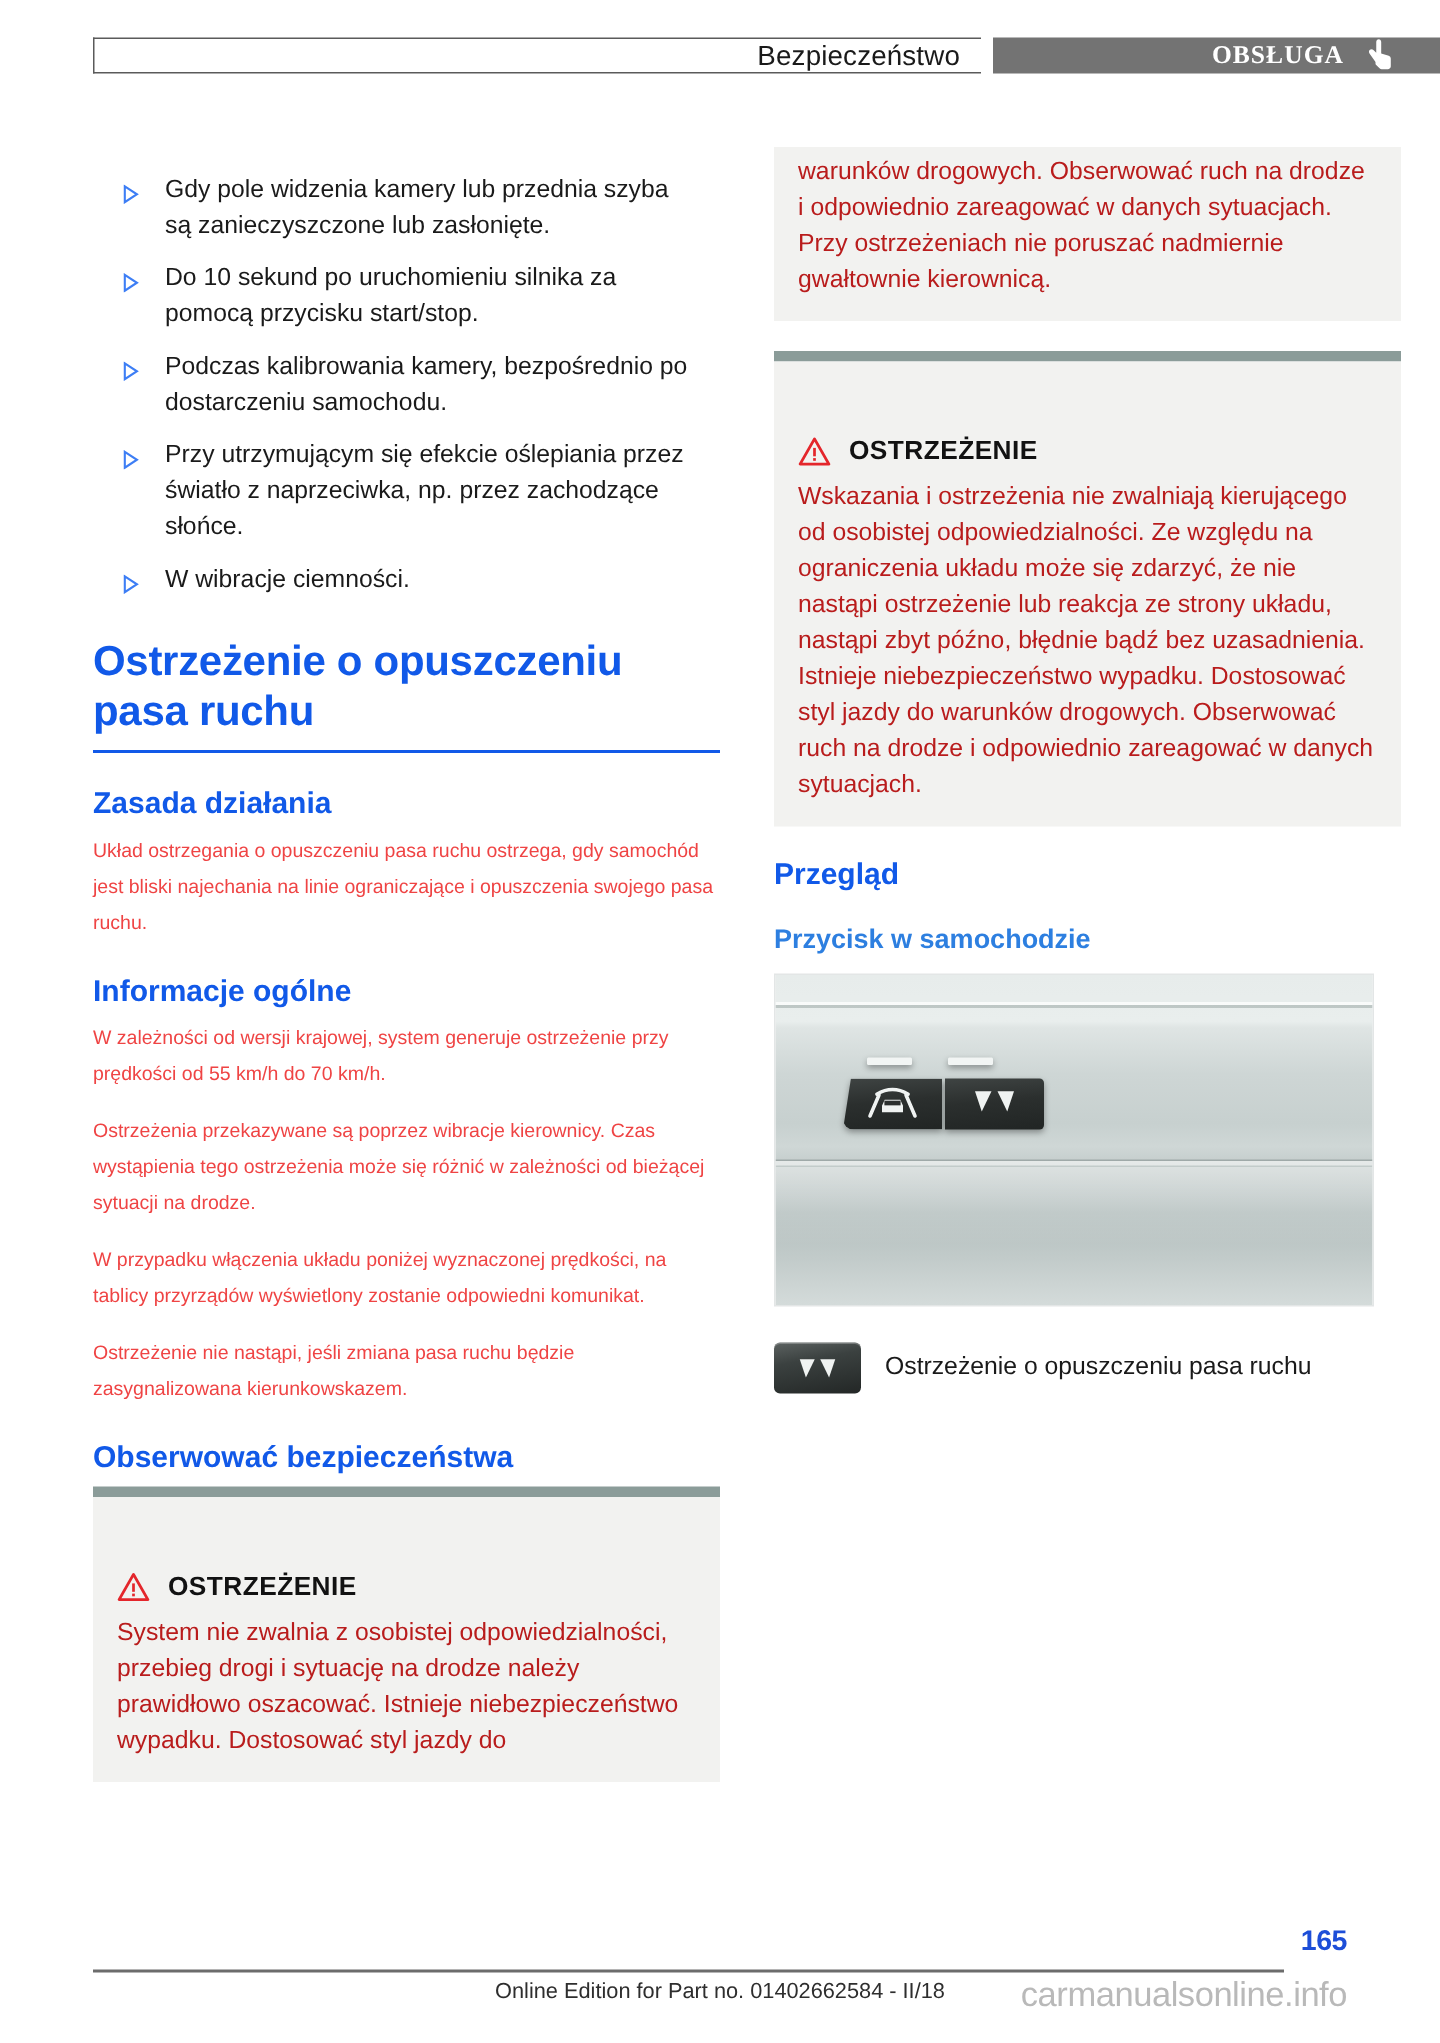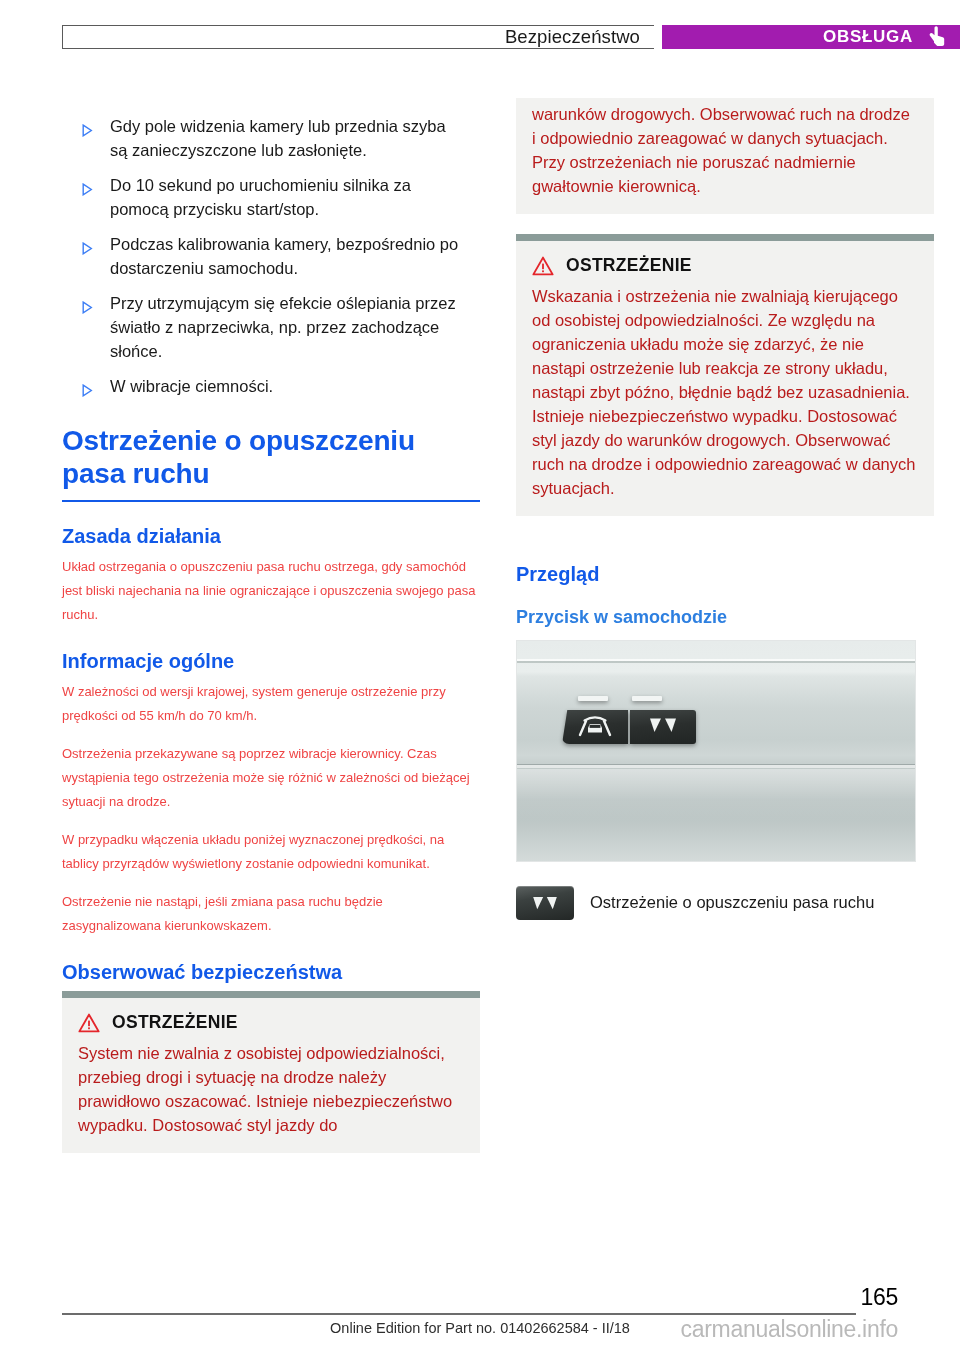--- a/index.html
+++ b/index.html
@@ -38,27 +38,28 @@
     padding-right: 14px;
     box-sizing: border-box;
   }
   .header-chapter-label {
     font-size: 18.5px;
     color: #1a1a1a;
     letter-spacing: .1px;
   }
   .header-section {
     flex: 1 1 auto;
-    background: #a21caf;
+    background: #737373;
     display: flex;
     align-items: center;
     justify-content: flex-end;
-    padding-right: 13px;
+    padding-right: 30px;
     box-sizing: border-box;
     margin-left: 8px;
+    font-family: Liberation Serif, serif;
   }
   .header-section-label {
     font-size: 17px;
     font-weight: bold;
     color: #ffffff;
     letter-spacing: .7px;
   }
   .hand-icon {
     margin-left: 14px;
     width: 20px;
@@ -142,20 +143,21 @@
     padding: 14px 16px 16px 16px;
     box-sizing: border-box;
   }
   .warnbox.cont {
     padding-top: 4px;
   }
   .warnhead {
     display: flex;
     align-items: center;
     margin-bottom: 8px;
+    margin-top: 35px;
   }
   .warn-tri {
     width: 22px;
     height: 20px;
     margin-right: 12px;
     flex: 0 0 auto;
   }
   .warnhead-label {
     font-size: 17.5px;
     font-weight: bold;
@@ -277,23 +279,23 @@
     left: 0;
     right: 42px;
     top: 27px;
     height: 2px;
     background: #6c6c6c;
   }
   .page-number {
     position: absolute;
     right: 0;
     top: -2px;
-    font-size: 23px;
-    font-weight: normal;
-    color: #000000;
+    font-size: 19px;
+    font-weight: bold;
+    color: #1d4ed8;
     letter-spacing: -.3px;
   }
   .edition {
     position: absolute;
     left: 0;
     right: 0;
     top: 34px;
     text-align: center;
     font-size: 14.5px;
     color: #2e2e2e;
@@ -416,21 +418,21 @@
           <path d="M11 1.6 L20.6 18.4 L1.4 18.4 Z" fill="none" stroke="#e4262b" stroke-width="1.9" stroke-linejoin="round"></path>
           <rect x="10.1" y="7.6" width="1.8" height="5.6" fill="#e4262b"></rect>
           <rect x="10.1" y="14.4" width="1.8" height="1.8" fill="#e4262b"></rect>
         </svg>
       </span>
       <span class="warnhead-label">OSTRZEŻENIE</span>
     </div>
     <p>Wskazania i ostrzeżenia nie zwalniają kierującego od osobistej odpowiedzialności. Ze względu na ograniczenia układu może się zdarzyć, że nie nastąpi ostrzeżenie lub reakcja ze strony układu, nastąpi zbyt późno, błędnie bądź bez uzasadnienia. Istnieje niebezpieczeństwo wypadku. Dostosować styl jazdy do warunków drogowych. Obserwować ruch na drodze i odpowiednio zareagować w danych sytuacjach.</p>
   </div>
 
-  <h2 class="sect" style="margin-top:46px">Przegląd</h2>
+  <h2 class="sect" style="margin-top:20px">Przegląd</h2>
 
   <h3 class="sub">Przycisk w samochodzie</h3>
 
   <div class="photo">
     <div class="seam1"></div>
     <div class="seam2"></div>
     <div class="seam3"></div>
     <div class="seam4"></div>
     <div class="panel-hl"></div>
 

